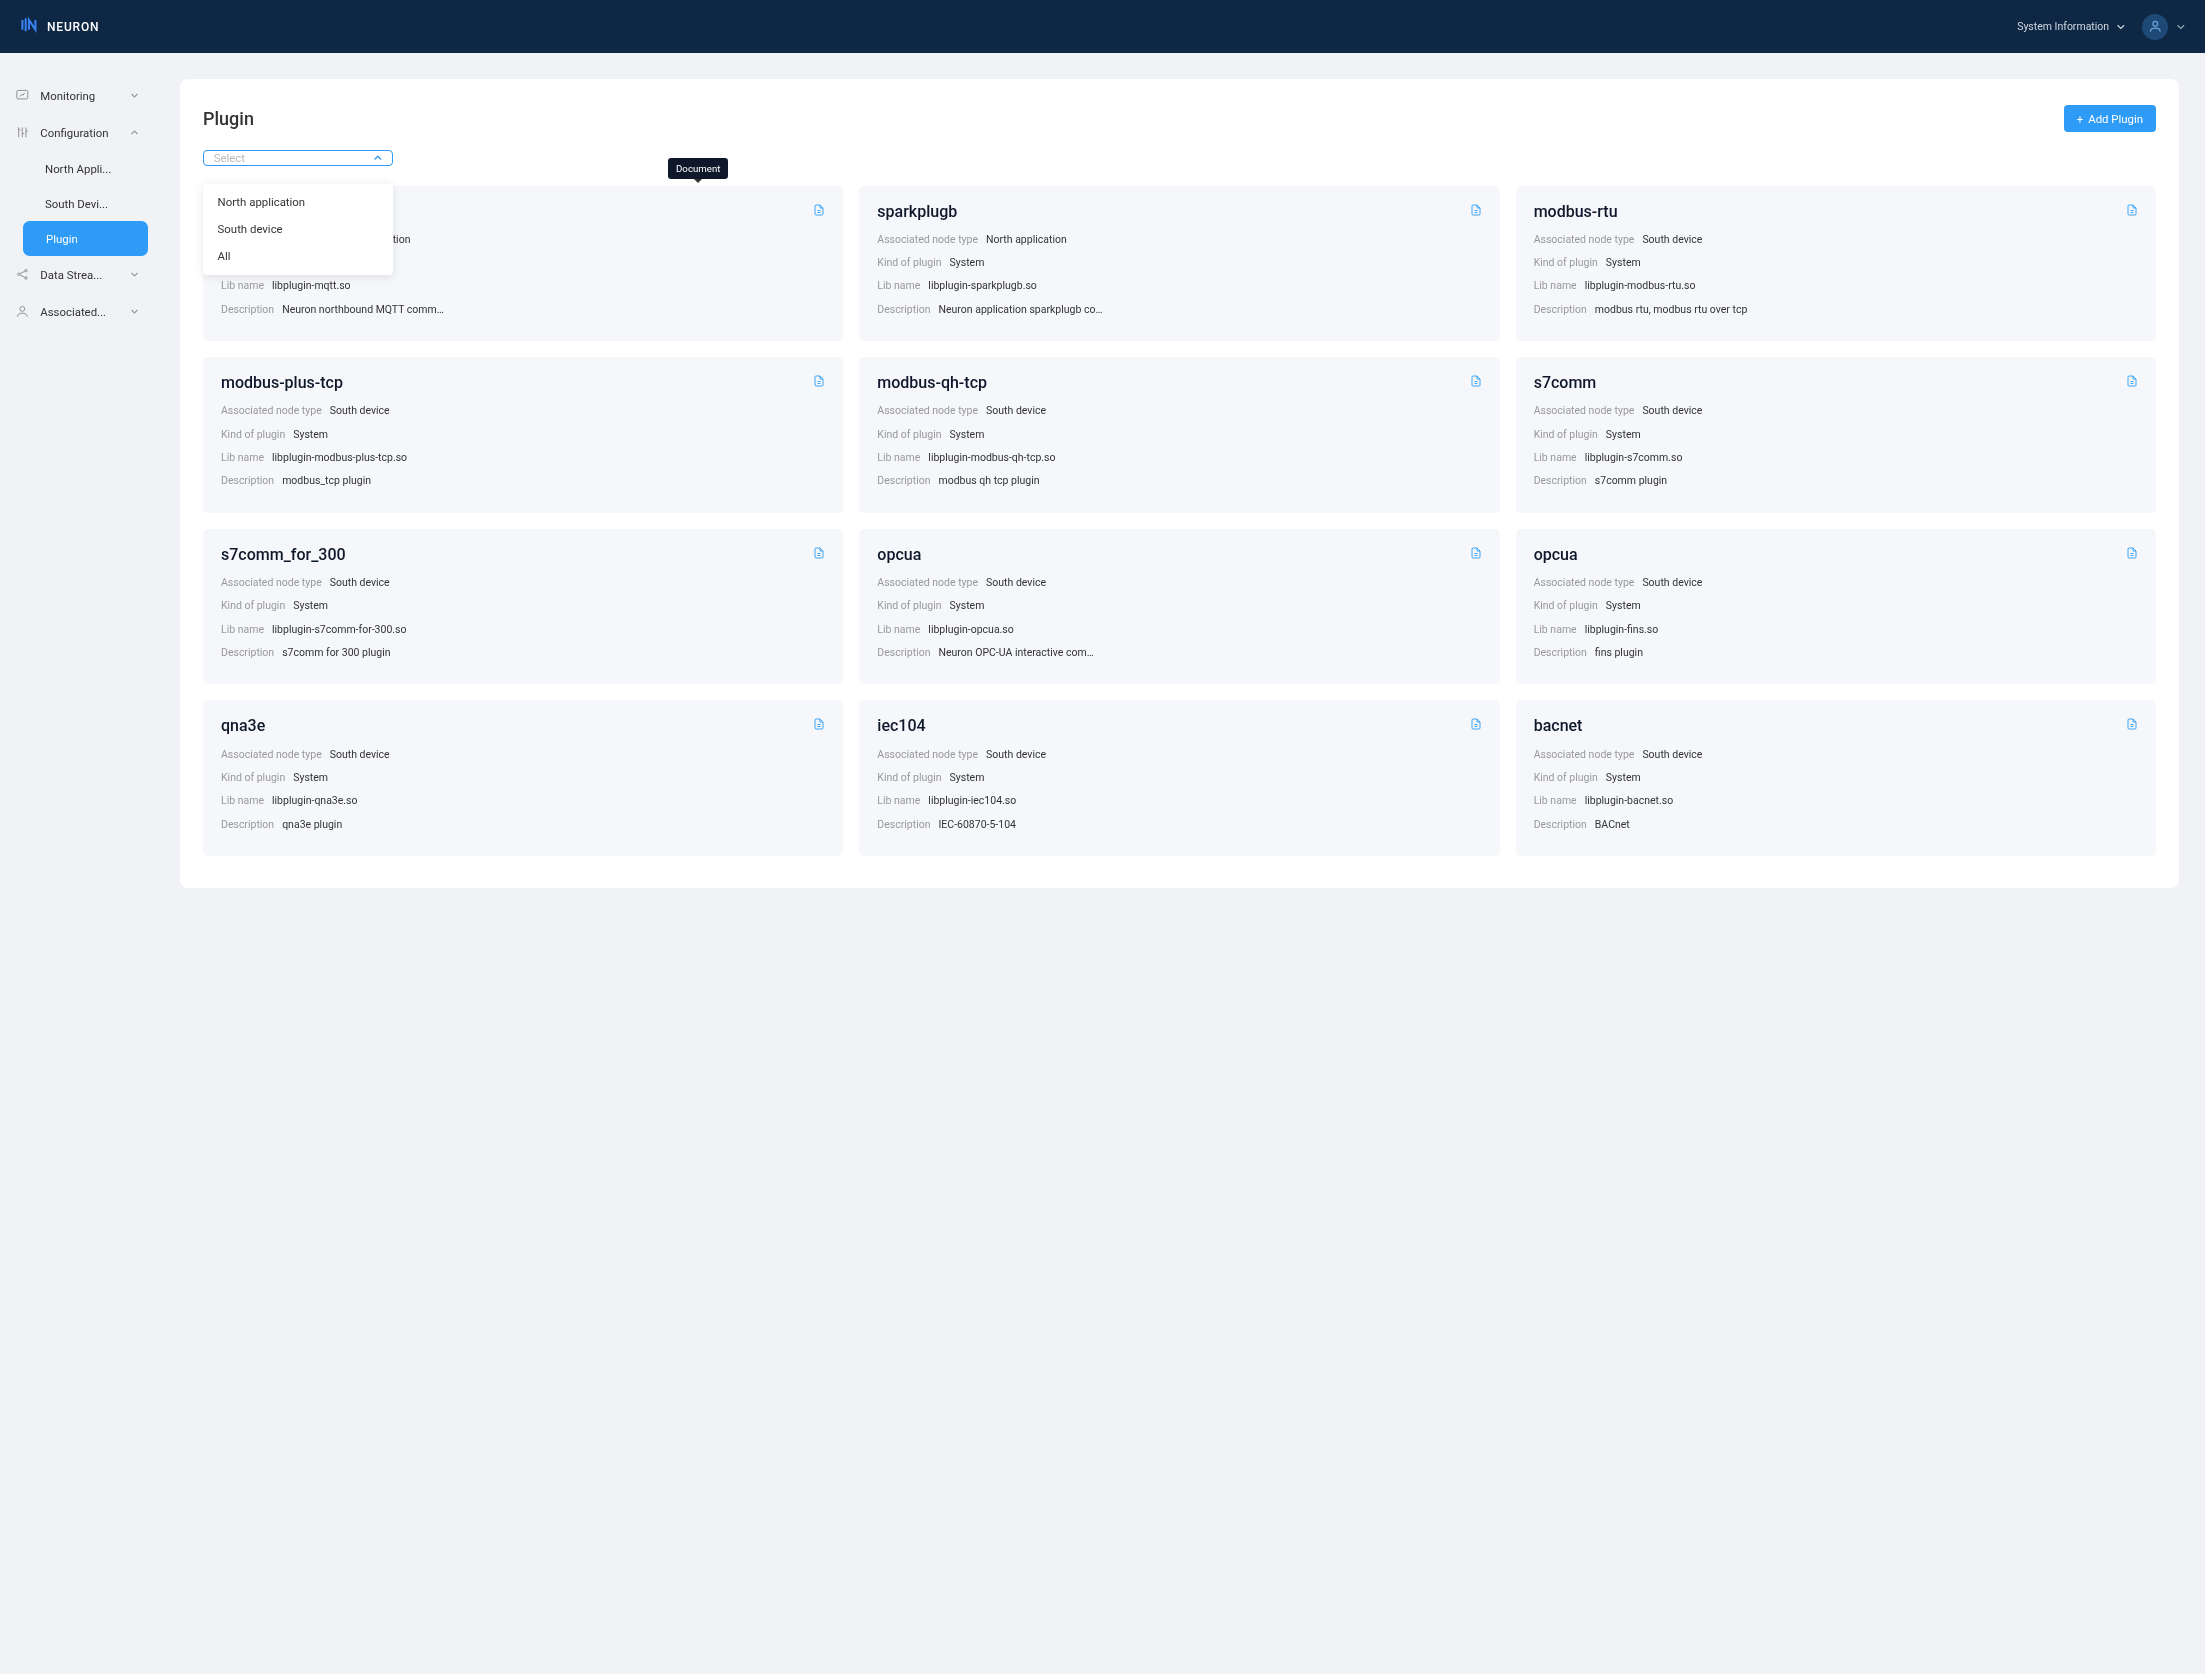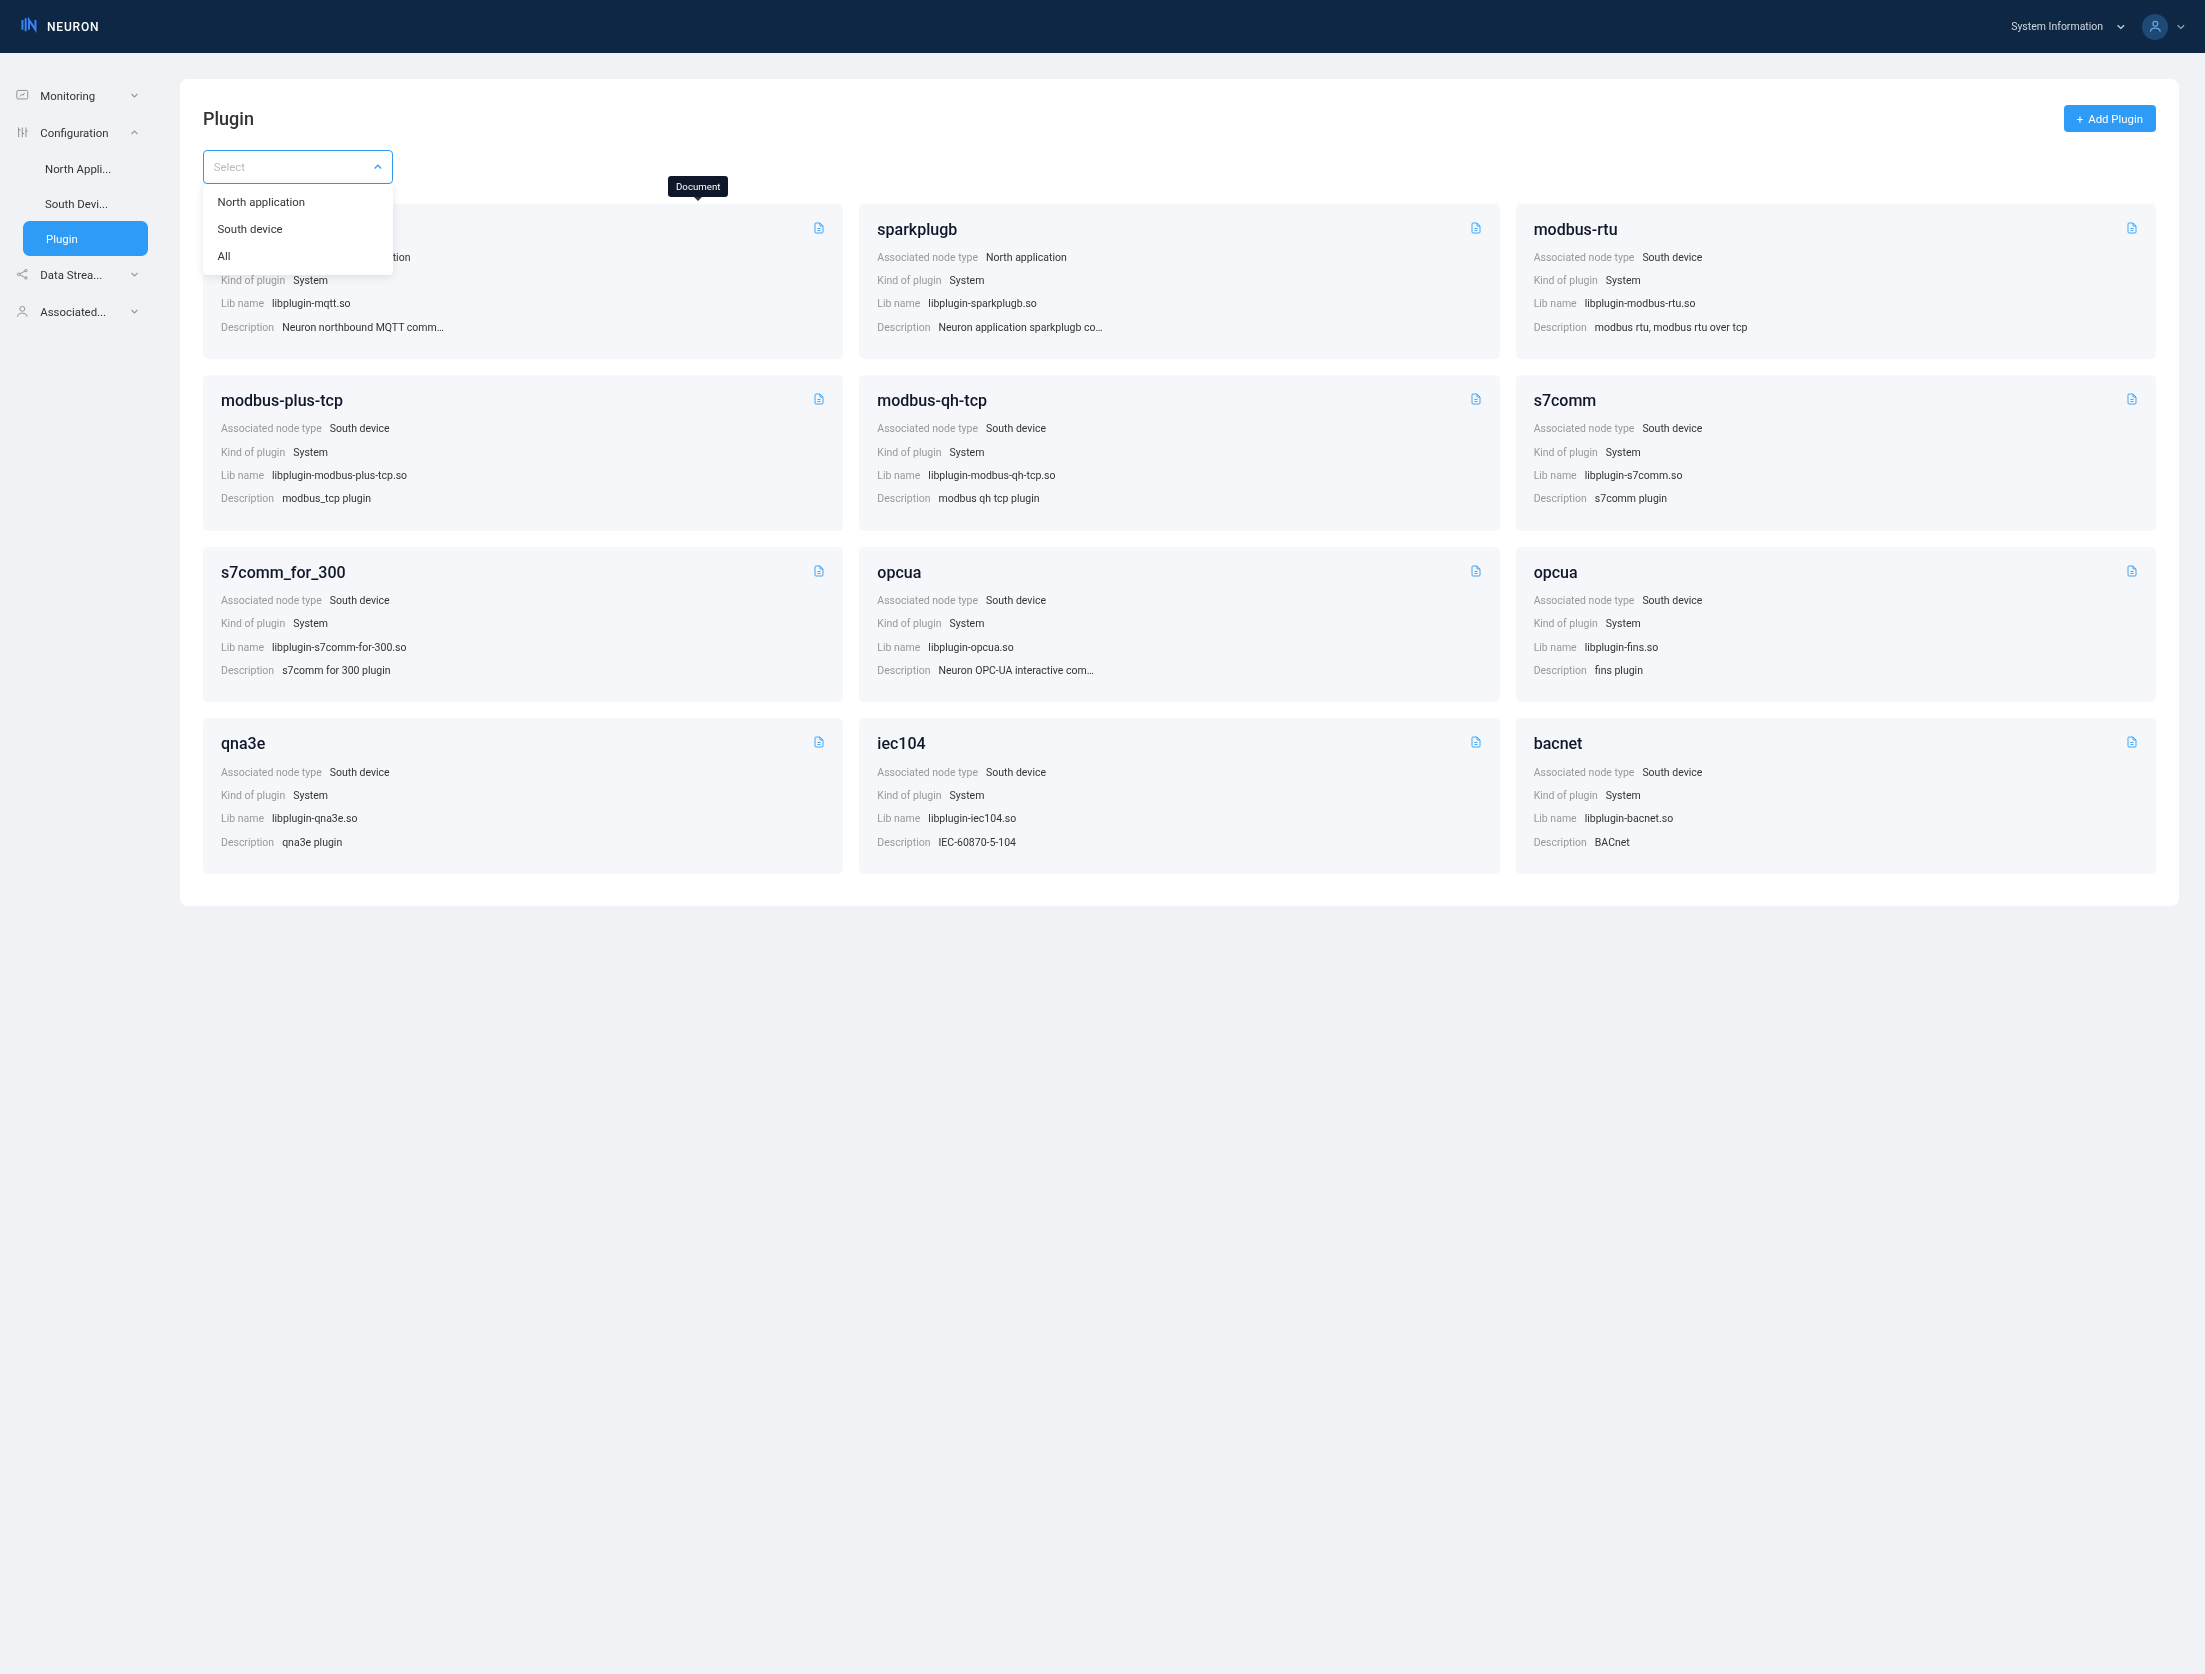--- a/index.html
+++ b/index.html
@@ -3,41 +3,41 @@
   <meta charset="utf-8">
   <style>
     * { margin: 0; padding: 0; box-sizing: border-box; font-family: -apple-system, BlinkMacSystemFont, "Segoe UI", Roboto, sans-serif; }
     body { background: #f0f2f5; }
     
     .header { background: #0e2744; height: 53px; display: flex; align-items: center; justify-content: space-between; padding: 0 19.5px; }
     .logo-section { display: flex; align-items: center; gap: 8px; }
     .logo-icon { color: #3b82f6; }
     .logo-text { color: #fff; font-size: 12px; font-weight: 500; letter-spacing: 0.8px; }
     .header-right { display: flex; align-items: center; gap: 16px; }
-    .sys-info { color: #d0d7e0; font-size: 10.5px; display: flex; align-items: center; gap: 13px; cursor: pointer; }
+    .sys-info { color: #d0d7e0; font-size: 10.5px; display: flex; align-items: center; gap: 7px; cursor: pointer; }
     .user-section { display: flex; align-items: center; gap: 8px; }
     .user-avatar { width: 26px; height: 26px; background: #1e4976; border-radius: 50%; display: flex; align-items: center; justify-content: center; }
     
     .layout { display: flex; min-height: calc(100vh - 45px); }
     .sidebar { width: 154px; padding-top: 24px; }
     .nav-item { padding: 10.5px 14.6px; display: flex; align-items: center; gap: 9.7px; color: #333; font-size: 11.4px; cursor: pointer; }
     .nav-item .nav-label { flex: 1; white-space: nowrap; overflow: hidden; text-overflow: ellipsis; }
     .nav-item .chev { color: #999; }
     .nav-sub { padding: 10.5px 14.6px 10.5px 45px; display: flex; align-items: center; color: #333; font-size: 11.4px; cursor: pointer; white-space: nowrap; overflow: hidden; text-overflow: ellipsis; }
     .nav-sub.active { background: #2e9cf7; color: #fff; border-radius: 6.5px; margin: 0 6.5px; margin-left: 23px; padding-left: 23px; }
     .nav-icon { width: 16px; height: 16px; display: flex; align-items: center; justify-content: center; color: #888; }
     
     .main { flex: 1; padding: 26px; }
     .content-box { background: #fff; border-radius: 8px; padding: 26px 23px 32px; }
     .page-header { display: flex; justify-content: space-between; align-items: center; margin-bottom: 18px; }
     .page-title { font-size: 18px; font-weight: 500; color: #333; }
     .add-btn { background: #2e9cf7; color: #fff; border: none; border-radius: 4px; padding: 6.5px 13px; font-size: 11.4px; cursor: pointer; display: flex; align-items: center; gap: 4.9px; }
     
     .select-wrapper { position: relative; display: inline-block; margin-bottom: 19.5px; }
-    .select-box { width: 190px; height: 34px; border: 0.8px solid #2e9cf7; border-radius: 4px; display: flex; align-items: center; justify-content: space-between; padding: 0 9.7px; cursor: pointer; }
+    .select-box { width: 190px; height: 16px; border: 0.8px solid #2e9cf7; border-radius: 4px; display: flex; justify-content: space-between; padding: 0 9.7px; cursor: pointer; }
     .select-placeholder { color: #bbb; font-size: 11.4px; }
     .select-chevron { color: #2e9cf7; }
     .dropdown { position: absolute; top: 34px; left: 0; width: 190px; background: #fff; border-radius: 4px; box-shadow: 0 1.6px 9.7px rgba(0,0,0,0.1); padding: 4.9px 0; z-index: 10; }
     .dropdown-item { padding: 6.5px 14.6px; font-size: 11.4px; color: #333; cursor: pointer; }
     
     .tooltip { position: absolute; background: #0f172a; color: #fff; font-size: 9.7px; padding: 4.9px 8px; border-radius: 3.2px; z-index: 20; }
     .tooltip::after { content: ''; position: absolute; top: 100%; left: 50%; transform: translateX(-50%); border: 4px solid transparent; border-top-color: #303133; }
     
     .cards { display: grid; grid-template-columns: repeat(3, 1fr); gap: 16px; }
     .card { background: #f5f7fa; border-radius: 4.9px; padding: 16px 18px; position: relative; }

